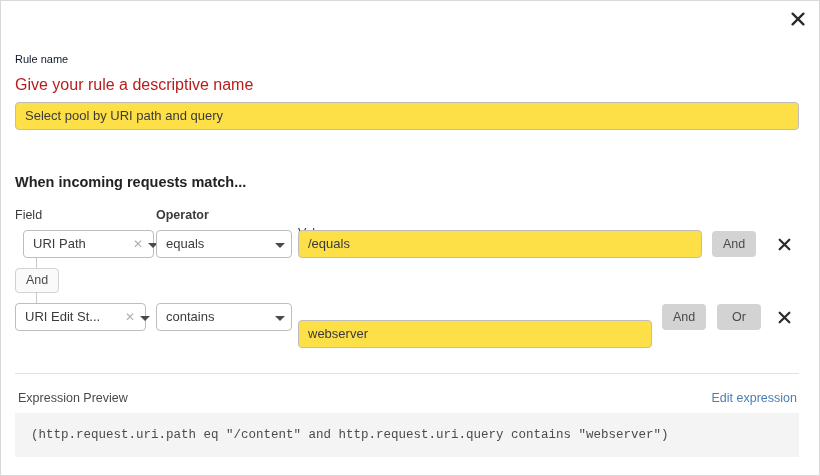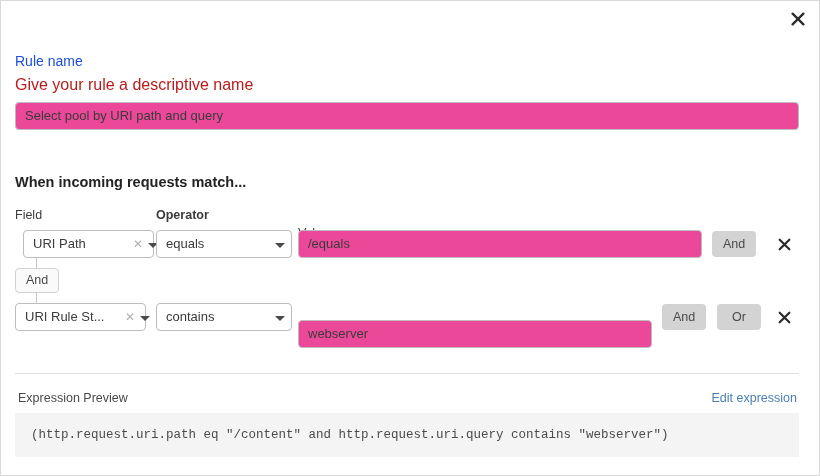--- a/index.html
+++ b/index.html
@@ -45,40 +45,40 @@
     display: flex;
     align-items: center;
     justify-content: center;
     cursor: pointer;
   }
   .close-x svg { display:block; }
 
   
   .label-strong {
     position: absolute;
-    font-size: 14px;
-    color: #1d4ed8;
+    font-size: 11px;
+    color: #0f172a;
     white-space: nowrap;
   }
   .label-muted {
     position: absolute;
     font-size: 16px;
     color: #b91c1c;
     white-space: nowrap;
   }
   #rule-name-label { left: 14px; top: 52px; }
   #rule-name-help  { left: 14px; top: 75px; }
 
   .text-input {
     position: absolute;
     box-sizing: border-box;
     height: 28px;
     border: 1px solid #bdbdbd;
     border-radius: 4px;
-    background: #ec4899;
+    background: #fde047;
     font-family: "Liberation Sans", sans-serif;
     font-size: 13px;
     color: #3b3b3b;
     padding: 0 9px;
     line-height: 26px;
     white-space: nowrap;
     overflow: hidden;
   }
   #rule-name-input {
     left: 14px;
@@ -305,21 +305,21 @@
     <svg width="13" height="13" viewBox="0 0 14 14" aria-hidden="true">
       <path d="M1.8 1.8 L12.2 12.2 M12.2 1.8 L1.8 12.2" stroke="#2b2b2b" stroke-width="2.4" stroke-linecap="round"></path>
     </svg>
   </div>
 
   <div id="connector-top" class="connector-line"></div>
   <div id="group-and-chip">And</div>
   <div id="connector-bottom" class="connector-line"></div>
 
   <div class="select-box sel-field" style="top:302px;">
-    <span class="select-text">URI Rule St...</span>
+    <span class="select-text">URI Edit St...</span>
     <span class="clear-x">✕</span>
     <span class="caret"></span>
   </div>
 
   <div class="select-box sel-op" style="top:302px;">
     <span class="select-text">contains</span>
     <span class="caret"></span>
   </div>
 
   <div id="value-2" class="text-input" title="Enter value">webserver</div>

